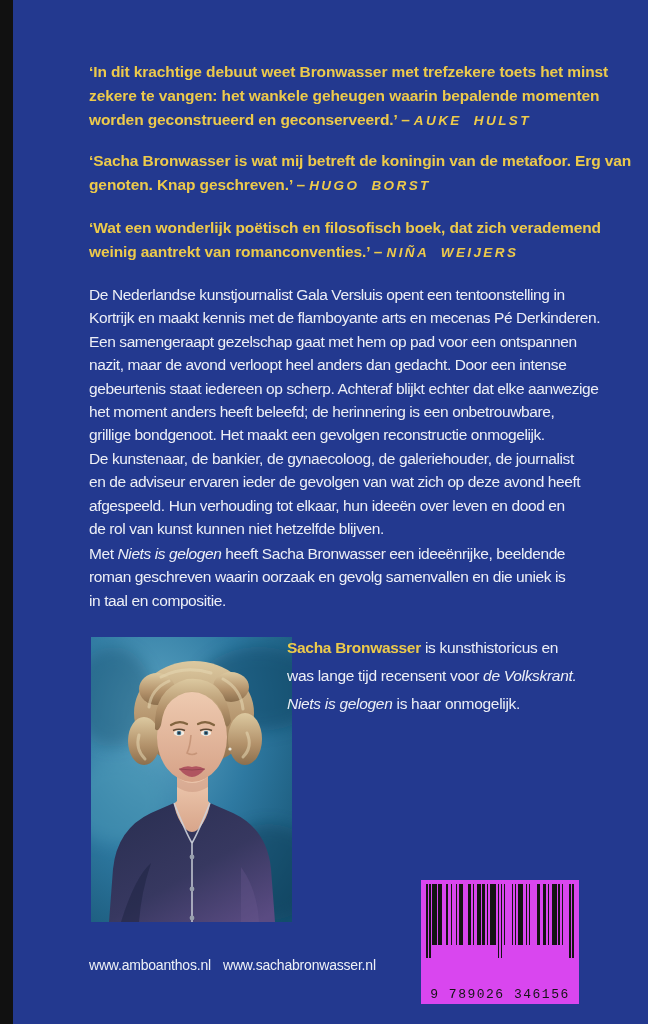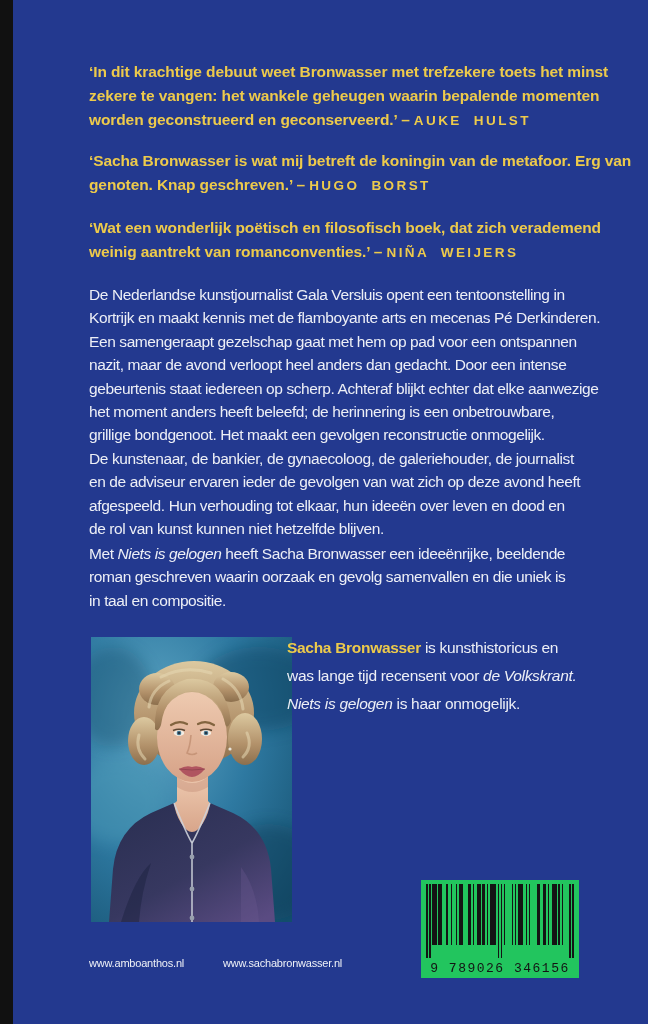--- a/index.html
+++ b/index.html
@@ -8,36 +8,36 @@
     background:#23398f;
     font-family:"Liberation Sans",sans-serif;
     margin-left:13px;
     -webkit-font-smoothing:antialiased;
   }
   .quote{
     position:absolute;left:76px;color:#edca4b;font-weight:bold;
     font-size:15.5px;line-height:24px;letter-spacing:-0.1px;white-space:nowrap;
   }
   .q1{top:60px}.q2{top:149px}.q3{top:216px}
-  .attr{font-size:13.5px;letter-spacing:2.4px;word-spacing:6px;}
+  .attr{font-size:13.5px;letter-spacing:2.4px;word-spacing:6px;font-style:italic;}
   .bodytext{
     position:absolute;left:76px;color:#edeff6;
     font-size:15.5px;line-height:23.4px;letter-spacing:-0.4px;white-space:nowrap;
   }
   .p1{top:283px}.p2{top:542px}
   .bio{
     position:absolute;left:274px;top:634px;color:#edeff6;
     font-size:15.5px;line-height:28px;letter-spacing:-0.3px;white-space:nowrap;
   }
   .bio .name{color:#edca4b;font-weight:bold;}
   i{}
   .photo{position:absolute;left:78px;top:637px;width:201px;height:285px;display:block;}
-  .url{position:absolute;top:957px;color:#eef1f7;font-size:11px;letter-spacing:-0.2px;}
+  .url{position:absolute;top:957px;color:#eef1f7;font-size:14px;letter-spacing:-0.2px;}
   .u1{left:76px}.u2{left:210px}
-  .barcode{position:absolute;left:408px;top:880px;width:158px;height:98px;background:#22c55e;}
+  .barcode{position:absolute;left:408px;top:880px;width:158px;height:124px;background:#d946ef;}
   .bars{position:absolute;left:5px;top:4px;width:148px;height:74px;}
   .bdigits{
     position:absolute;left:2px;right:2px;bottom:2px;text-align:center;
     font-family:"Liberation Mono",monospace;font-size:13px;color:#141414;letter-spacing:1.5px;
   }
 </style>
 </head>
 <body>
 
 <div class="cover">

